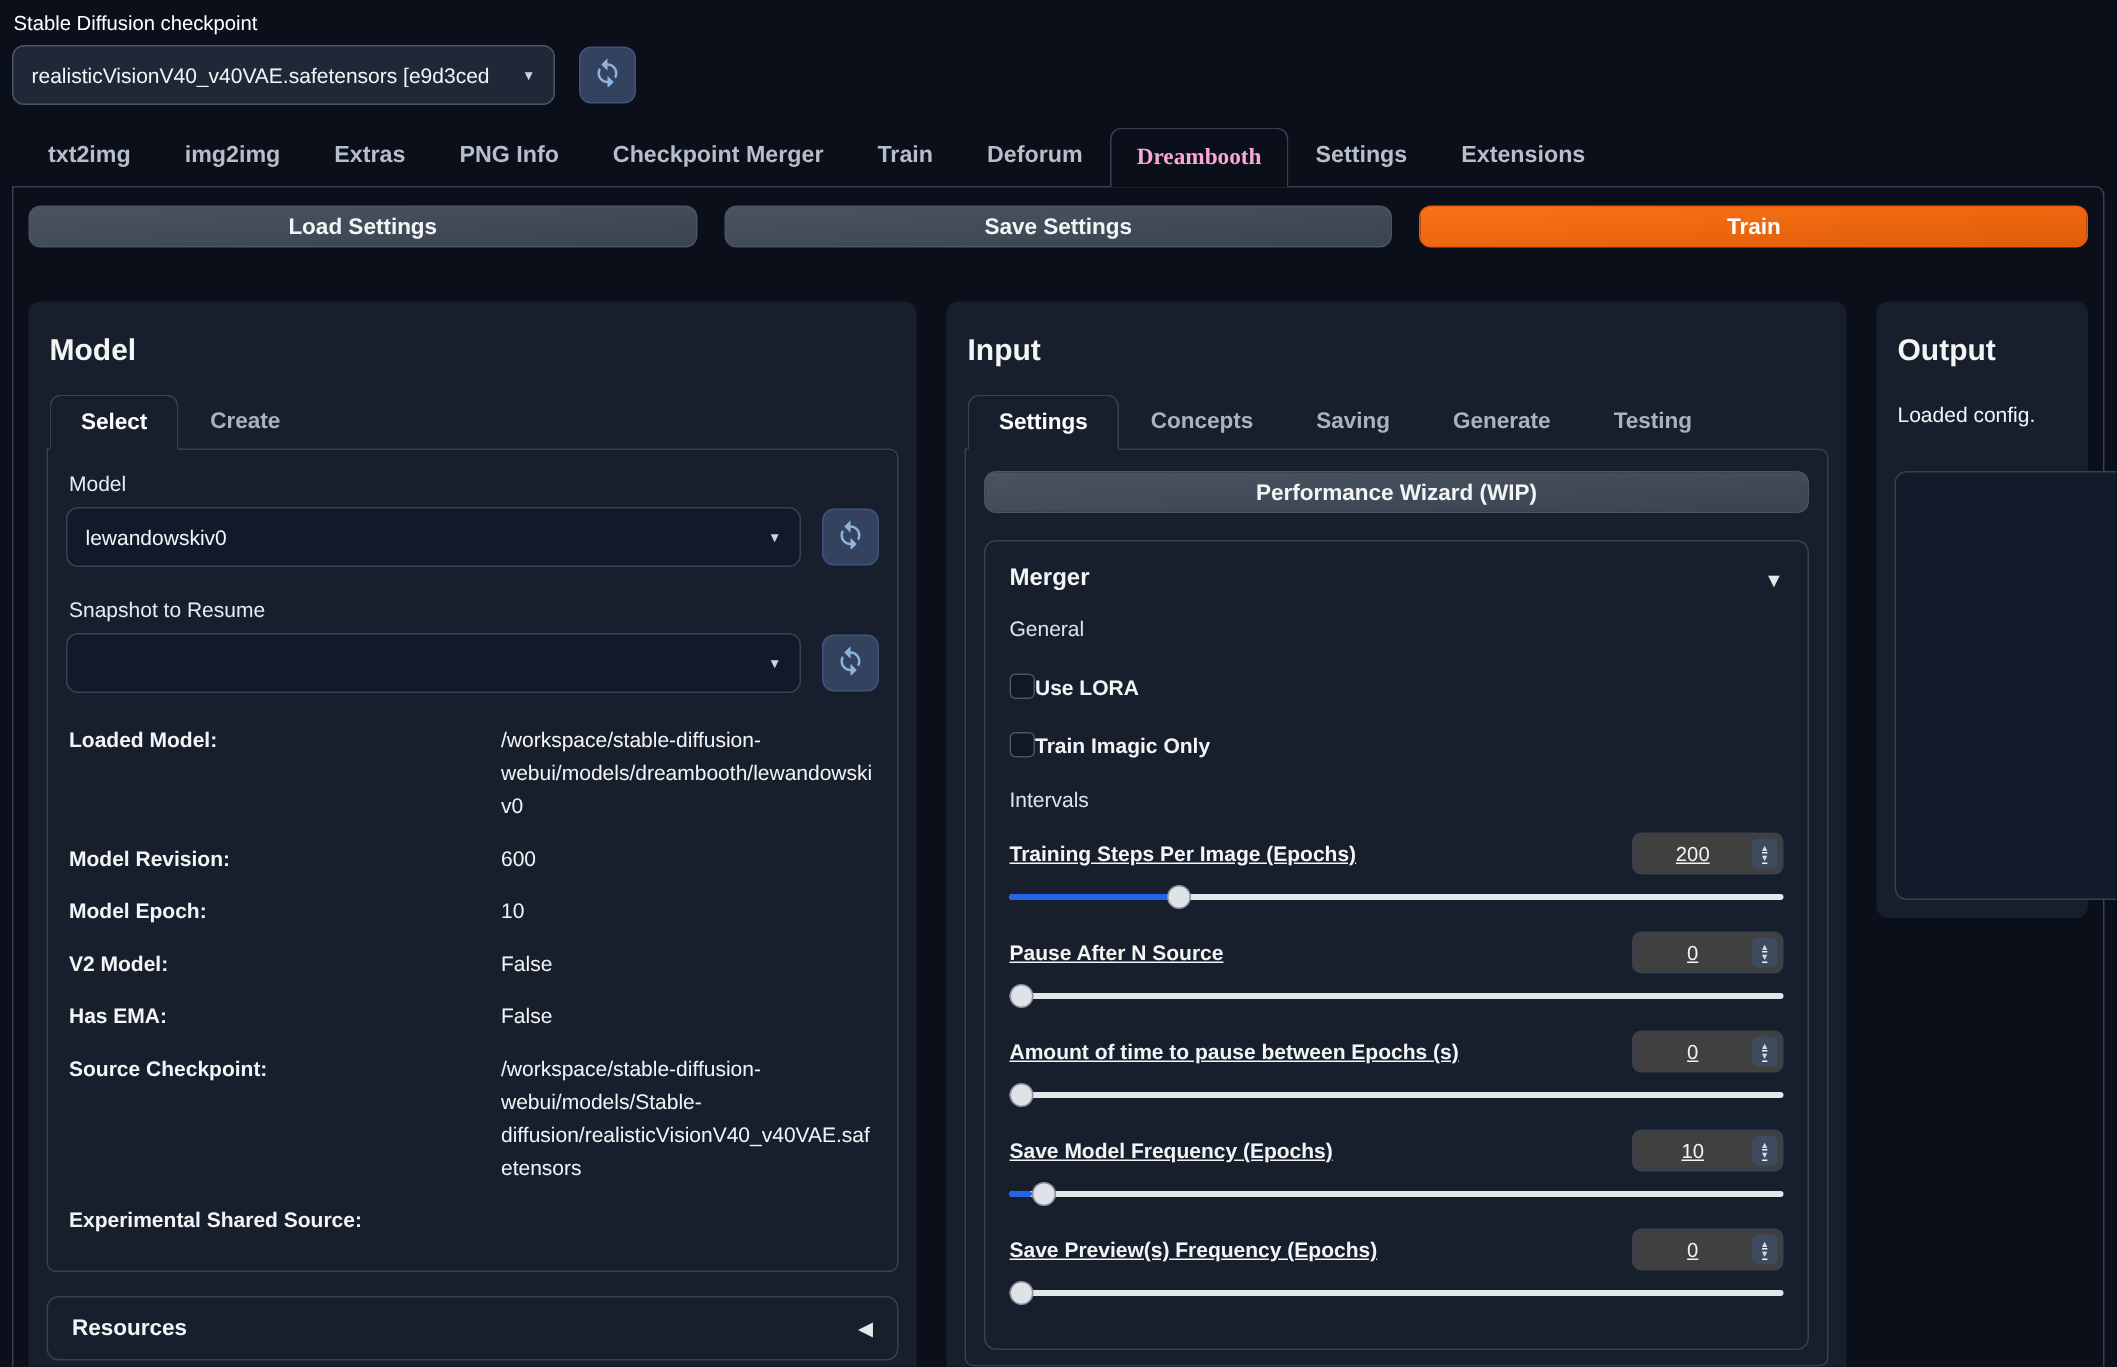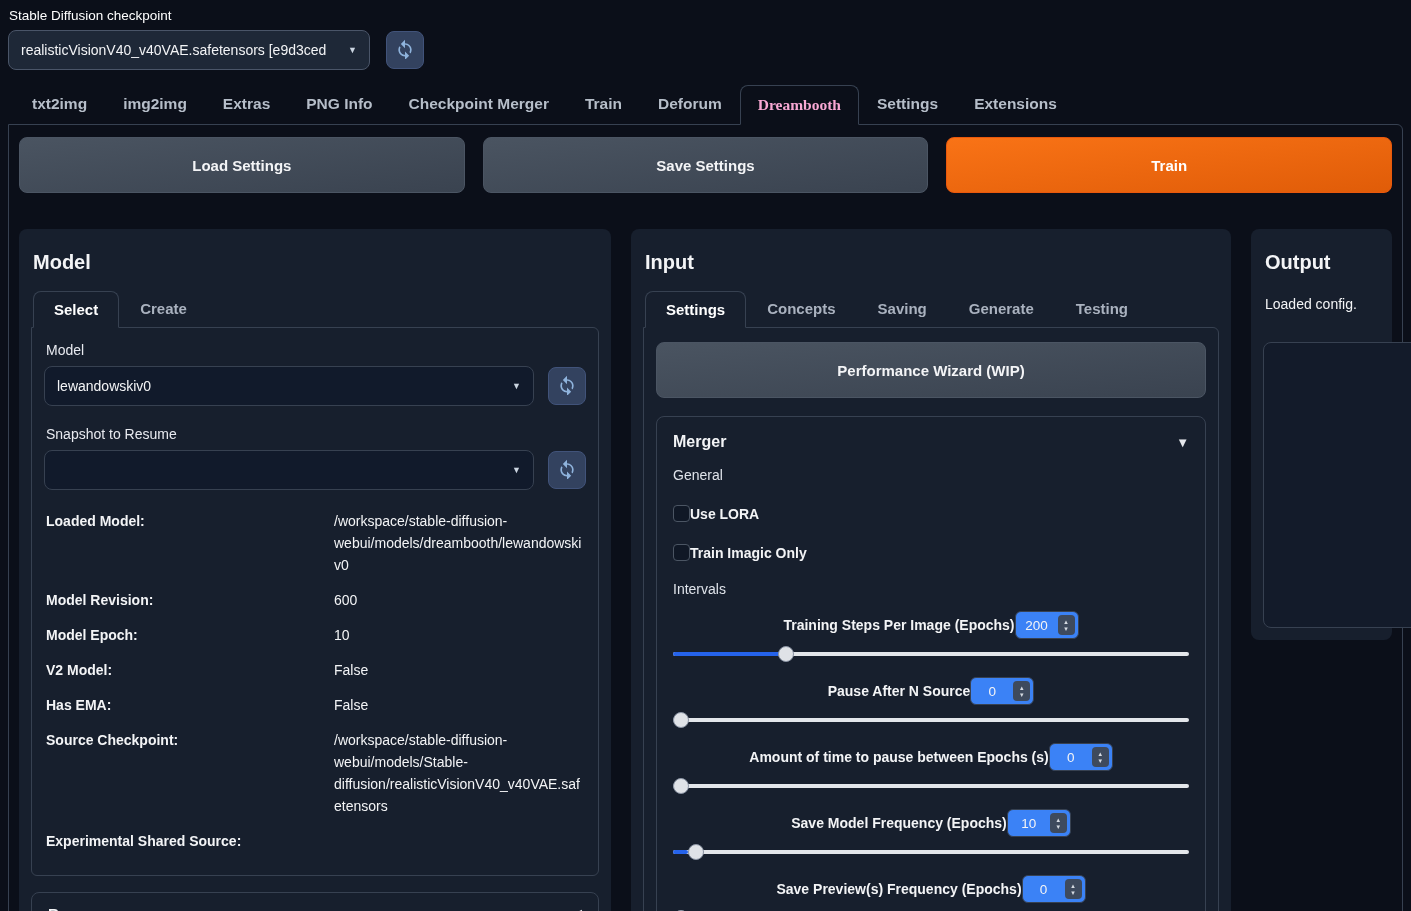--- a/index.html
+++ b/index.html
@@ -39,21 +39,21 @@
     border:1px solid #374151; border-bottom:1px solid #0b0f19;
     border-radius:8px 8px 0 0; margin-bottom:-1px; position:relative; z-index:2;font-family:Liberation Serif, serif;
   }
   
   .tab-content {
     margin:0 8px; border:1px solid #374151; border-radius:0 6px 6px 6px;
     padding:12px 10px 0 10px;
   }
   .toolbar { display:flex; gap:18px; }
   .btn {
-    height:56px; border-radius:8px; font-family:inherit; font-weight:700; font-size:15px;
+    height:28px; border-radius:8px; font-family:inherit; font-weight:700; font-size:15px;
     color:#f3f4f6; border:1px solid #4b5563; cursor:pointer;
     background:linear-gradient(to bottom right,#4a5461,#3a4350);
   }
   .toolbar .btn { flex:1; }
   .btn.primary {
     background:linear-gradient(to bottom right,#f97316,#e05c08);
     border-color:#ea580c; color:#ffffff;
   }
   
   .columns { display:flex; gap:20px; margin-top:36px; align-items:flex-start; }
@@ -99,25 +99,25 @@
   .section-label { font-size:14px; color:#dfe3ea; margin-top:16px; }
   .section-label.intervals { margin-top:20px; }
   .checkbox-row { display:flex; align-items:center; gap:0; margin-top:22px; }
   .checkbox {
     width:17px; height:17px; flex:none;
     background:#101826; border:1px solid #4b5563; border-radius:4px; cursor:pointer;
   }
   .checkbox-label { font-size:14px; font-weight:600; }
   
   .slider-group { margin-top:14px; }
-  .slider-head { display:flex; justify-content:center; align-items:center; height:28px; }
+  .slider-head { display:flex; justify-content:space-between; align-items:center; height:28px;text-decoration:underline; }
   .slider-label { font-size:14px; font-weight:600; }
   .number-input {
-    width:64px; height:28px; flex:none;
-    background:#3b82f6; border:1px solid #374151; border-radius:6px;
+    width:101px; height:28px; flex:none;
+    background:#404040; border:1px solid #374151; border-radius:6px;
     display:flex; align-items:center; overflow:hidden;
   }
   .num-val { flex:1; text-align:center; font-size:13.5px; }
   .spinner {
     width:17px; align-self:stretch; margin:3px 3px 3px 0;
     background:#3e4a5d; border-radius:4px;
     display:flex; flex-direction:column; align-items:center; justify-content:center;
     line-height:1; color:#d5dae2; font-size:7px; cursor:pointer;
   }
   .spinner span { display:block; height:7px; }

